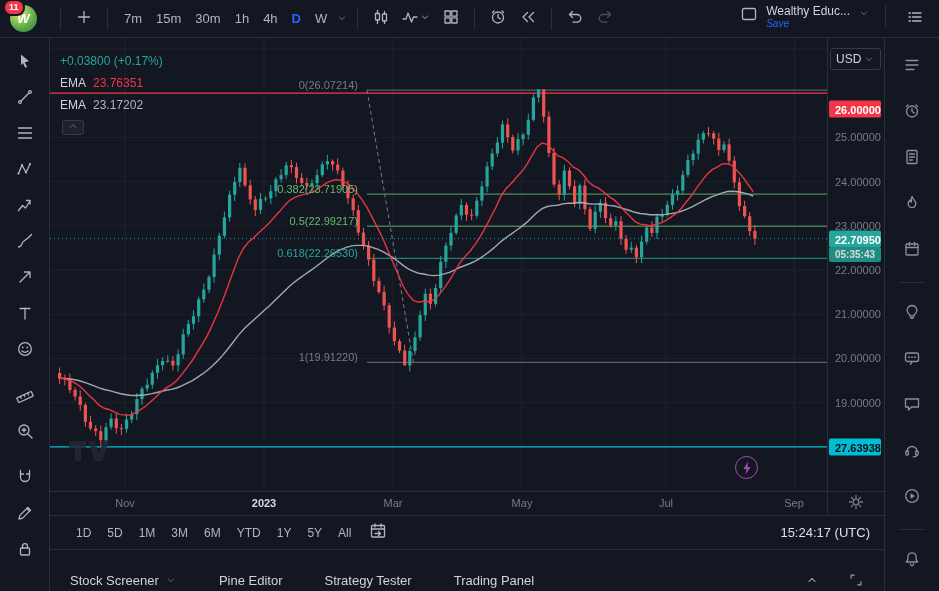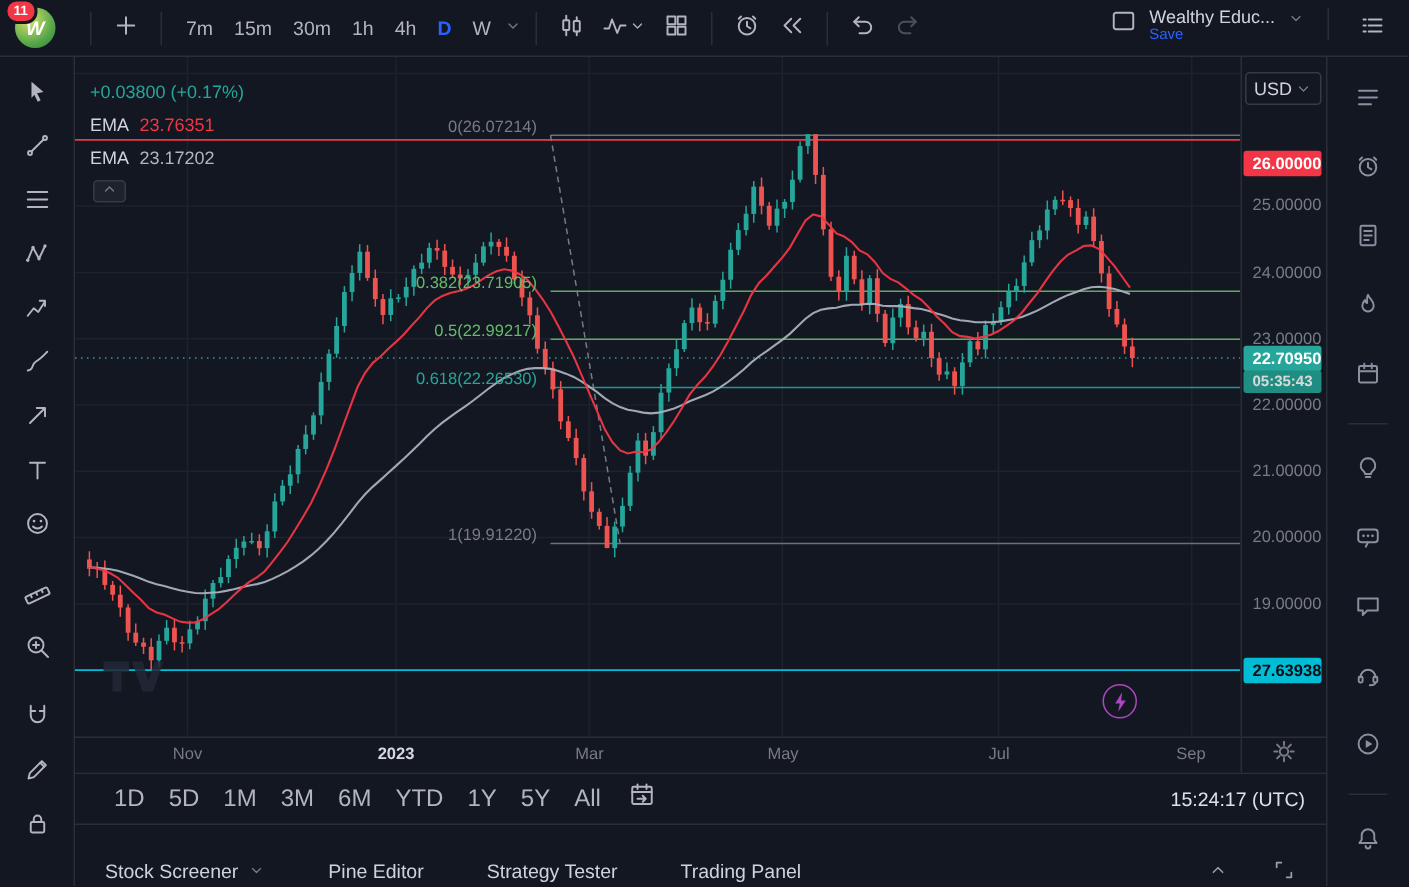--- a/index.html
+++ b/index.html
@@ -16,21 +16,21 @@
   .sep{width:1px;height:22px;background:#2a2e39;margin:0 7px;flex:0 0 auto;}
   .tb-btn{height:28px;min-width:28px;display:flex;align-items:center;justify-content:center;border-radius:4px;color:#b2b5be;background:none;border:none;cursor:pointer;padding:0 4px;}
   .tb-btn.dim{color:#4c5059;}
   .tf-group{display:flex;align-items:center;}
   .tf-btn{background:none;border:none;color:#b2b5be;font-size:13px;padding:5px 7px;border-radius:4px;cursor:pointer;font-family:inherit;}
   .tf-btn.active{color:#2962ff;font-weight:700;}
   .caret-btn{color:#787b86;display:flex;align-items:center;cursor:pointer;}
   .tb-right{margin-left:auto;display:flex;align-items:flex-start;gap:8px;}
   .layout-name{display:flex;flex-direction:column;line-height:1.15;}
   .layout-name .nm{font-size:12px;color:#d1d4dc;}
-  .layout-name .sv{font-size:10px;color:#2962ff;cursor:pointer;}
+  .layout-name .sv{font-size:10px;color:#2962ff;cursor:pointer;font-style:italic;}
 
   
   .body-row{flex:1;display:flex;min-height:0;}
   .left-toolbar{width:50px;flex:0 0 50px;border-right:1px solid #2a2e39;display:flex;flex-direction:column;align-items:center;padding-top:8px;}
   .right-toolbar{width:55px;flex:0 0 55px;border-left:1px solid #2a2e39;display:flex;flex-direction:column;align-items:center;padding-top:12px;}
   .tool{width:30px;height:30px;display:flex;align-items:center;justify-content:center;color:#b2b5be;border-radius:4px;margin-bottom:6px;cursor:pointer;flex:0 0 auto;}
   .right-toolbar .tool{color:#8b90a0;margin-bottom:16px;}
   .gap-top{margin-top:10px;}
   .rt-div{width:26px;height:1px;background:#2a2e39;margin:2px 0 14px;}
 
@@ -51,21 +51,21 @@
   .legend .row{display:flex;gap:7px;}
   .ema-name{color:#d1d4dc;}
   .collapse-btn{position:absolute;left:12px;top:82px;width:22px;height:15px;background:#1e222d;border:1px solid #363a45;border-radius:3px;color:#787b86;display:flex;align-items:center;justify-content:center;z-index:4;cursor:pointer;}
   .usd-box{position:absolute;top:10px;right:3px;width:51px;height:22px;border:1px solid #363a45;border-radius:3px;background:#131722;display:flex;align-items:center;justify-content:space-between;padding:0 5px;font-size:12px;color:#d1d4dc;z-index:6;cursor:pointer;}
   .fib-label{position:absolute;left:0;width:308px;text-align:right;font-size:11px;transform:translateY(-100%);z-index:3;}
   .watermark{position:absolute;left:18px;top:400px;opacity:.85;z-index:1;}
   .boost{position:absolute;left:685px;top:418px;width:23px;height:23px;border-radius:50%;display:flex;align-items:center;justify-content:center;z-index:4;cursor:pointer;}
 
   
   .range-bar{flex:0 0 34px;border-top:1px solid #2a2e39;display:flex;align-items:center;padding:0 14px 0 18px;}
-  .range-btn{background:none;border:none;color:#b2b5be;font-size:16px;padding:4px 8px;border-radius:4px;cursor:pointer;font-family:inherit;}
+  .range-btn{background:none;border:none;color:#b2b5be;font-size:12px;padding:4px 8px;border-radius:4px;cursor:pointer;font-family:inherit;}
   .goto-date{margin-left:10px;color:#b2b5be;display:flex;cursor:pointer;}
   .clock{margin-left:auto;font-size:13px;color:#dde0e6;}
 
   
   .bottom-tabs{flex:1;border-top:1px solid #2a2e39;display:flex;align-items:center;padding:16px 14px 0 20px;gap:42px;}
   .btab{display:flex;align-items:center;gap:6px;font-size:13px;color:#cfd3dc;cursor:pointer;white-space:nowrap;}
   .bt-icons{margin-left:auto;display:flex;gap:16px;color:#9ba0ad;}
   .bt-icons .tb-btn{color:#9ba0ad;}
 </style>
 </head>

